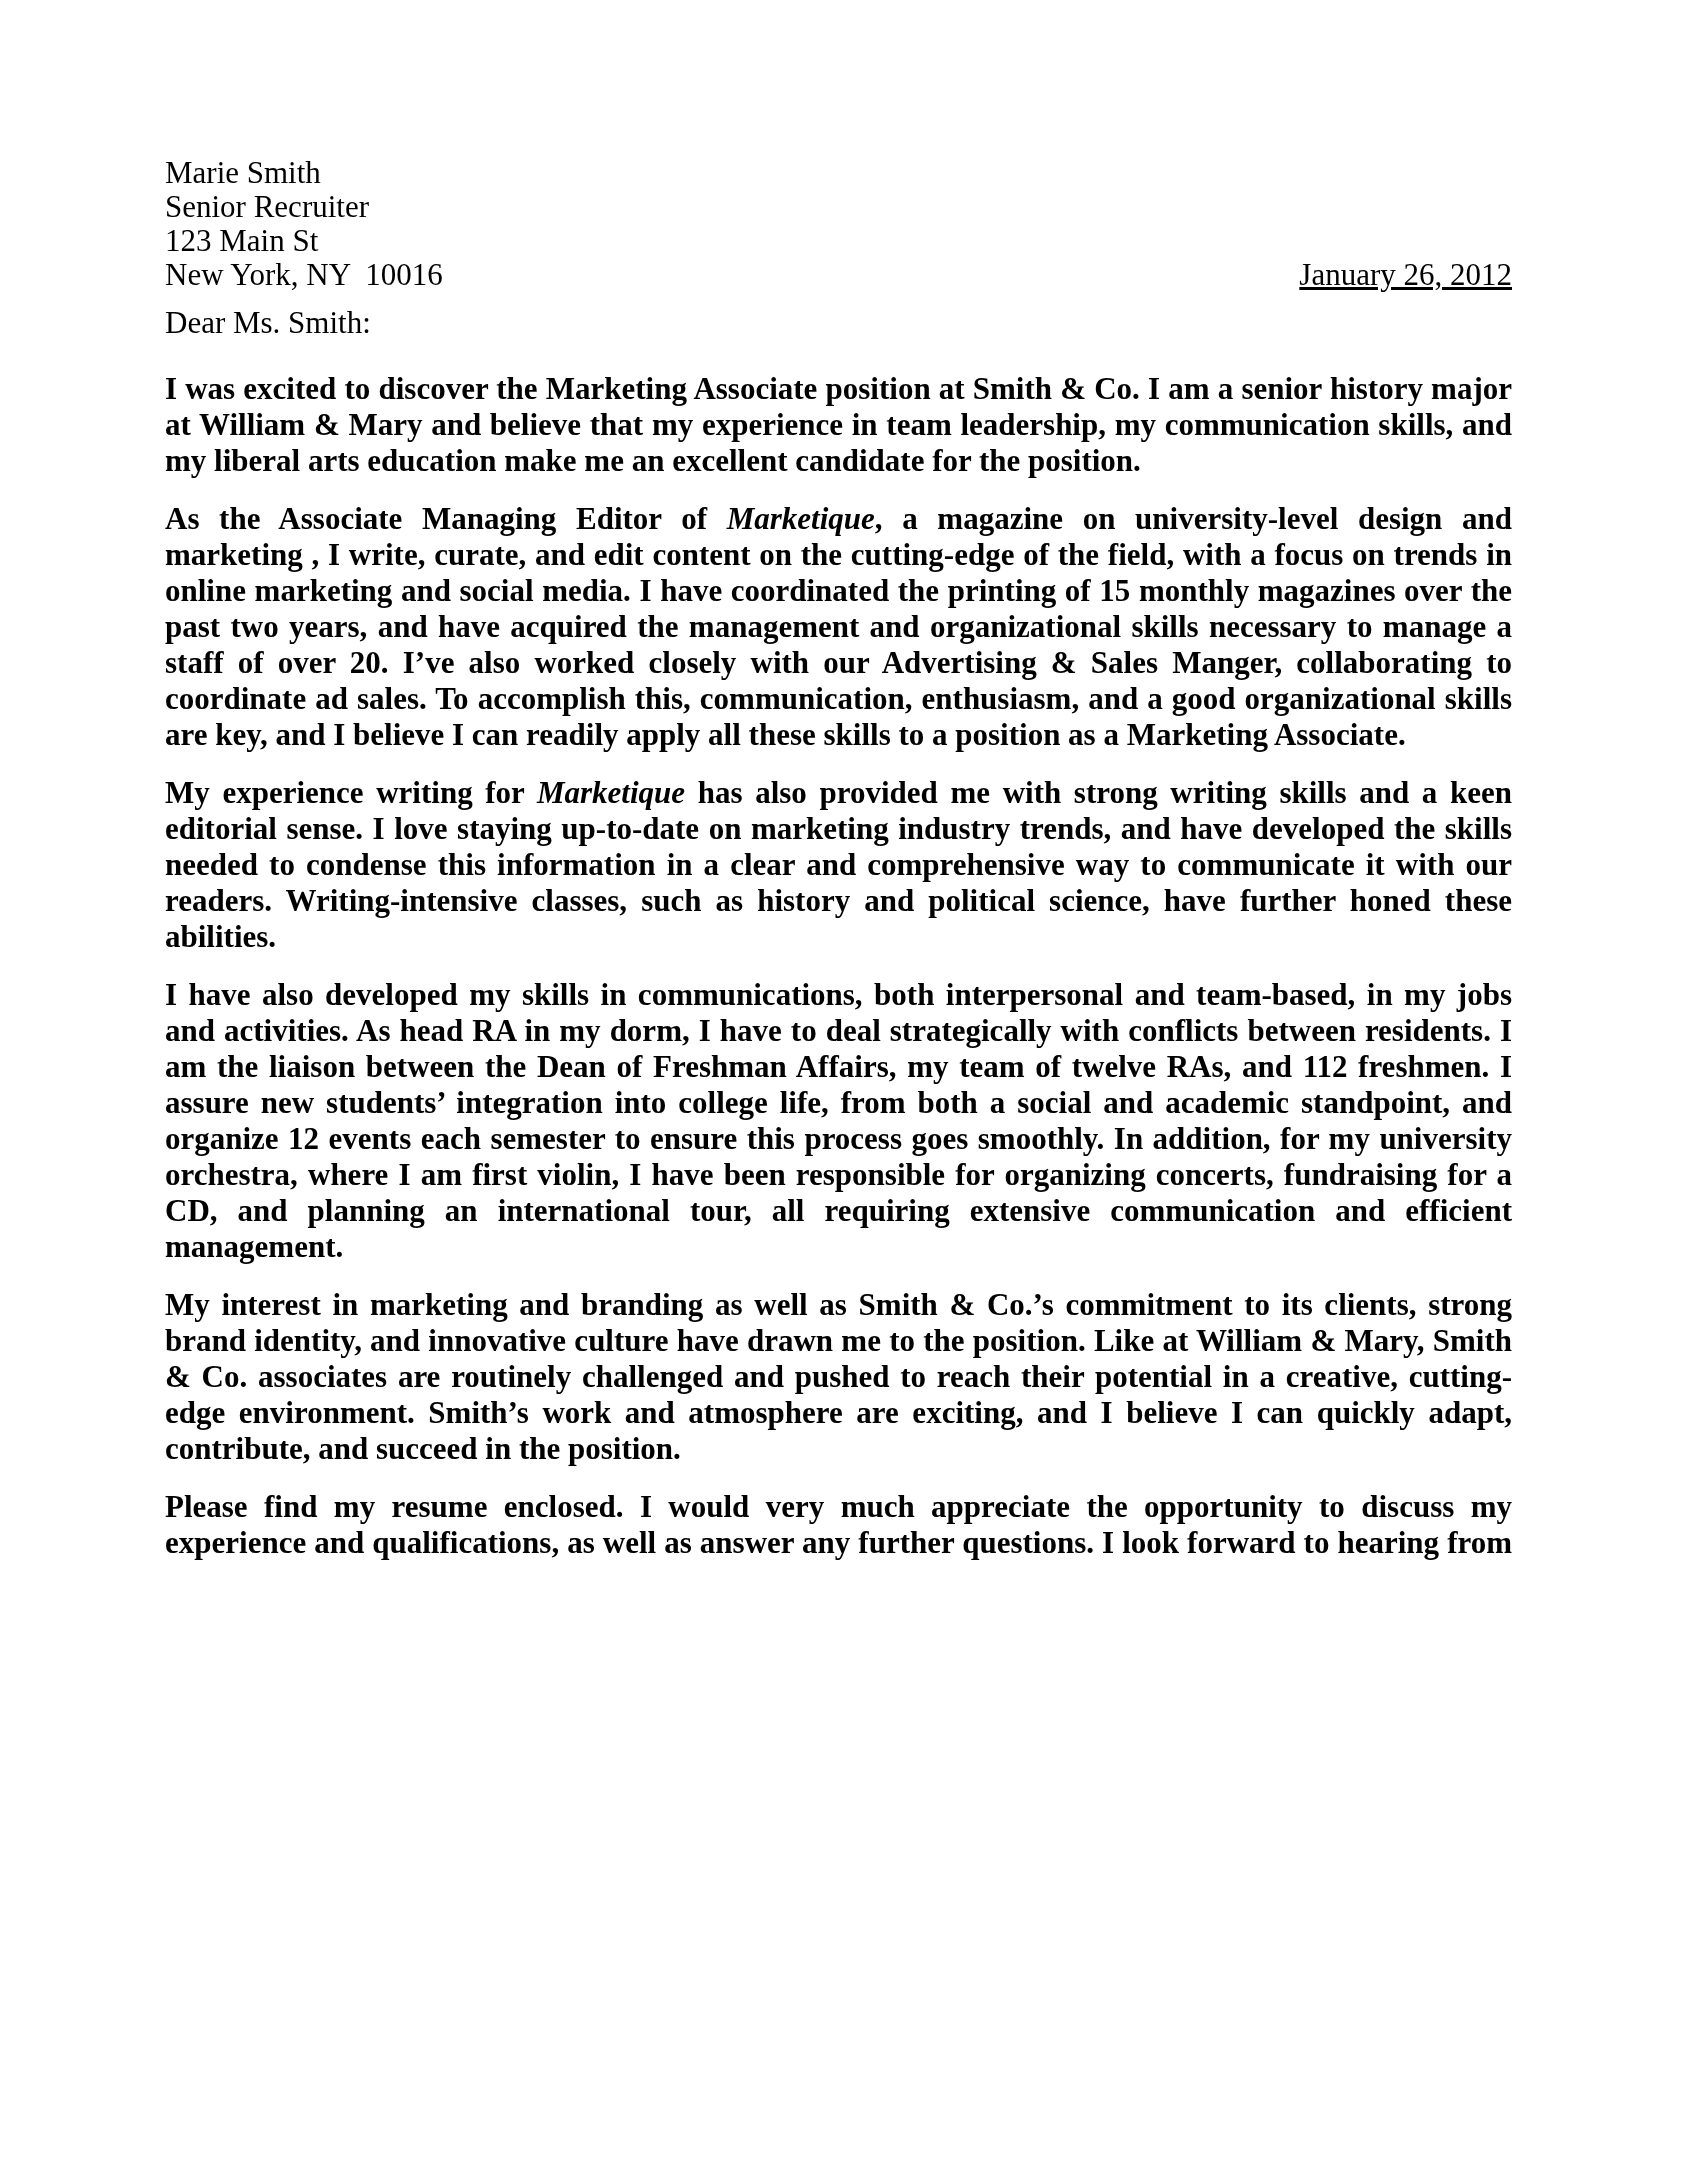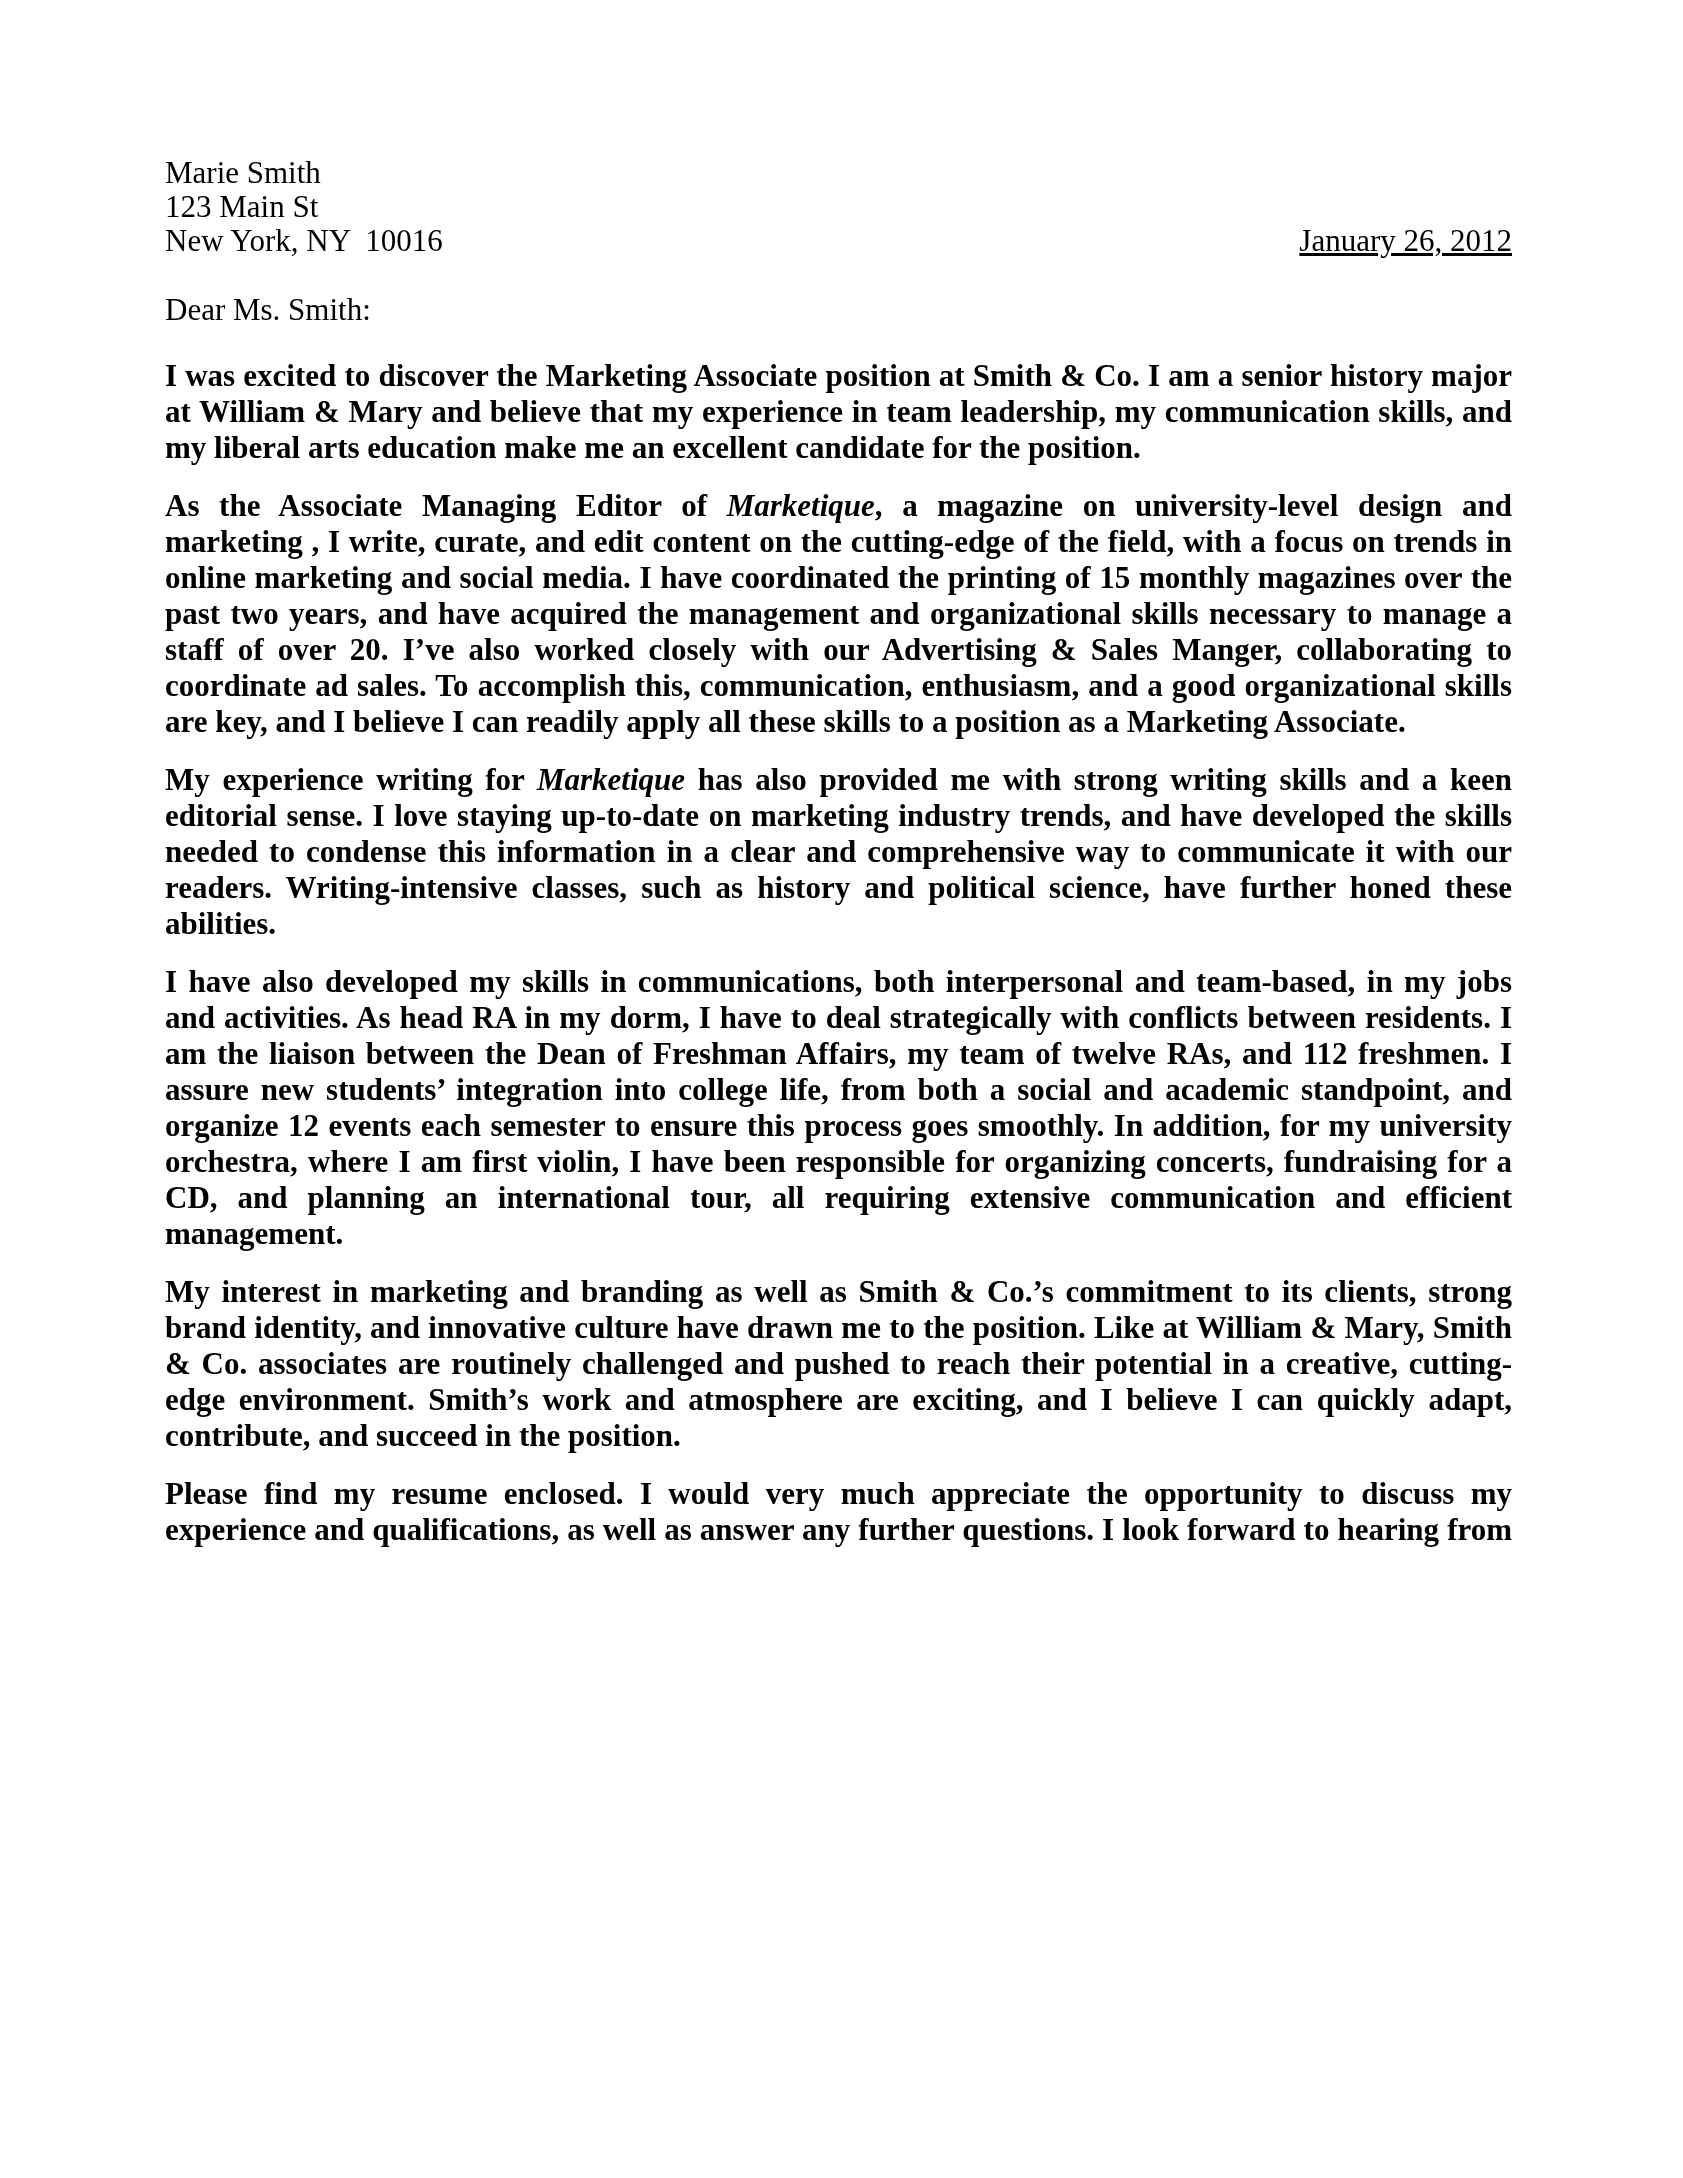--- a/index.html
+++ b/index.html
@@ -27,21 +27,21 @@
     white-space: pre-wrap;
   }
   .date-line {
     position: absolute;
     right: 0;
     bottom: 0;
     line-height: 34px;
     text-decoration: underline;
   }
   .salutation {
-    margin-top: 34px;
+    margin-top: 13px;
     line-height: 36px;
   }
   .letter-body {
     margin-top: 30px;
   }
   .para {
     margin: 0 0 22px 0;
     line-height: 36px;
     text-align: justify;
     font-weight: bold;
@@ -63,20 +63,21 @@
     cursor: pointer;
   }
 </style>
 </head>
 <body>
 
 <div class="page">
 
   <div class="header-block">
     <div class="header-line">Marie Smith</div>
+    <div class="header-line">Senior Recruiter</div>
     <div class="header-line">123 Main St</div>
     <div class="header-line">New York, NY  10016</div>
     <div class="date-line">January 26, 2012</div>
   </div>
 
   <div class="salutation">Dear Ms. Smith:</div>
 
   <div class="letter-body">
       <p class="para"><span>I was excited to discover the Marketing Associate position at Smith &amp; Co. I am a senior history major at William &amp; Mary and believe that my experience in team leadership, my communication skills, and my liberal arts education make me an excellent candidate for the position.</span></p>
       <p class="para"><span>As the Associate Managing Editor of </span><em>Marketique</em><span>, a magazine on university-level design and marketing , I write, curate, and edit content on the cutting-edge of the field, with a focus on trends in online marketing and social media. I have coordinated the printing of 15 monthly magazines over the past two years, and have acquired the management and organizational skills necessary to manage a staff of over 20. I’ve also worked closely with our Advertising &amp; Sales Manger, collaborating to coordinate ad sales. To accomplish this, communication, enthusiasm, and a good organizational skills are key, and I believe I can readily apply all these skills to a position as a Marketing Associate.</span></p>

